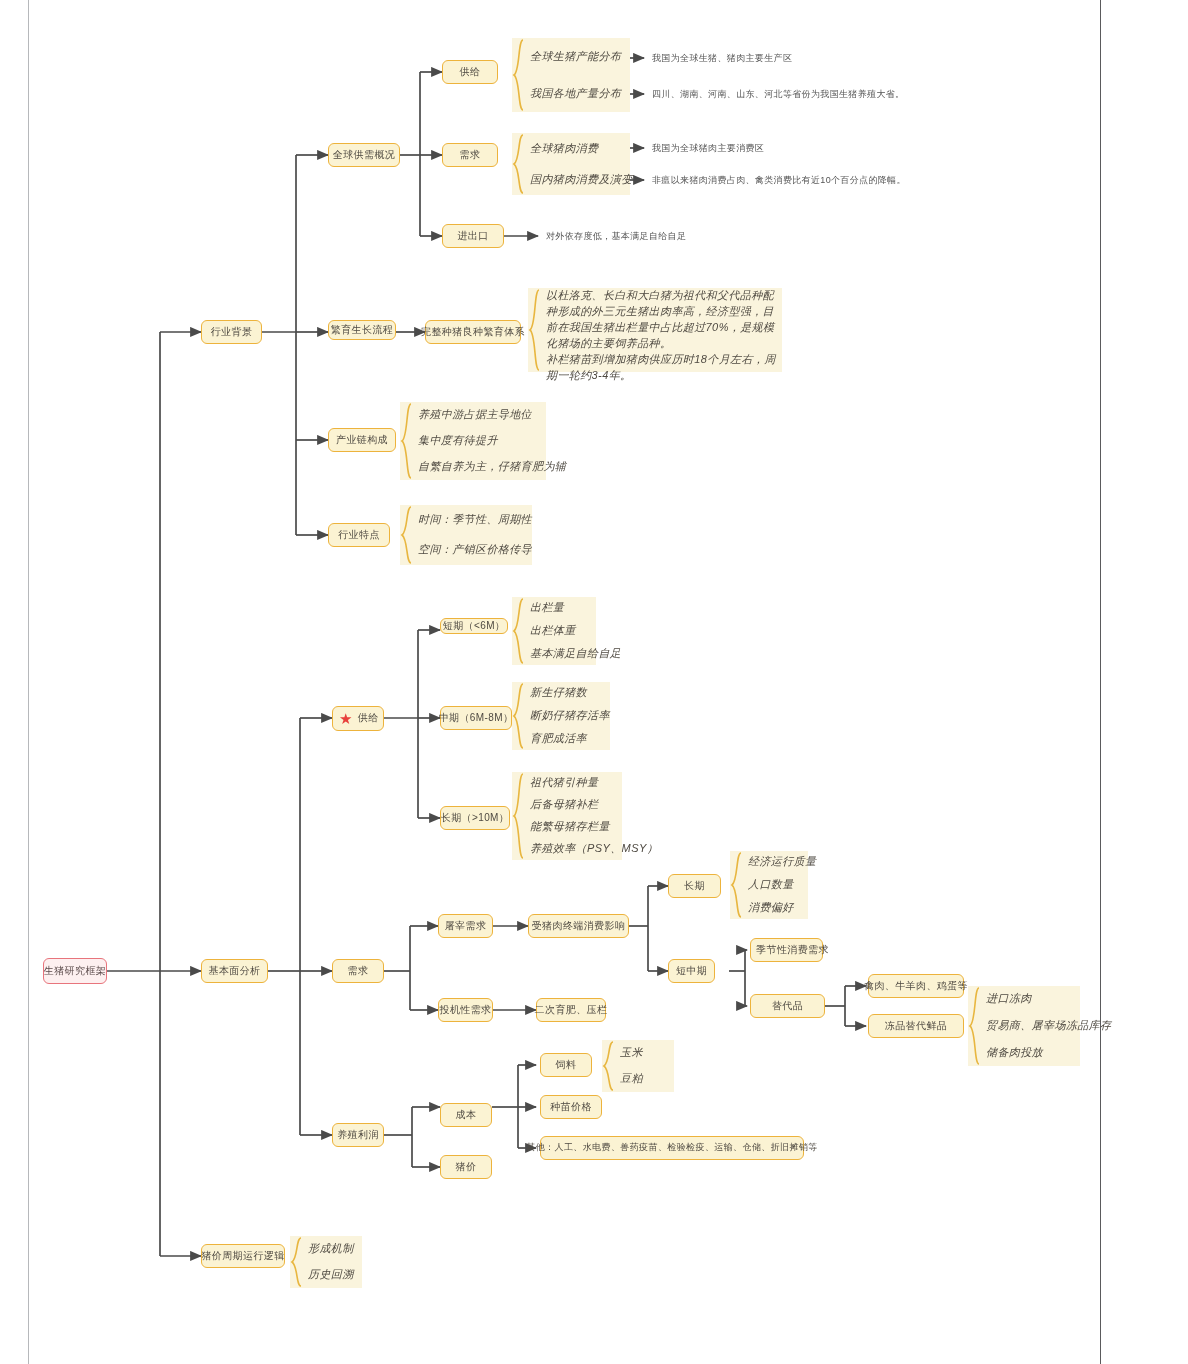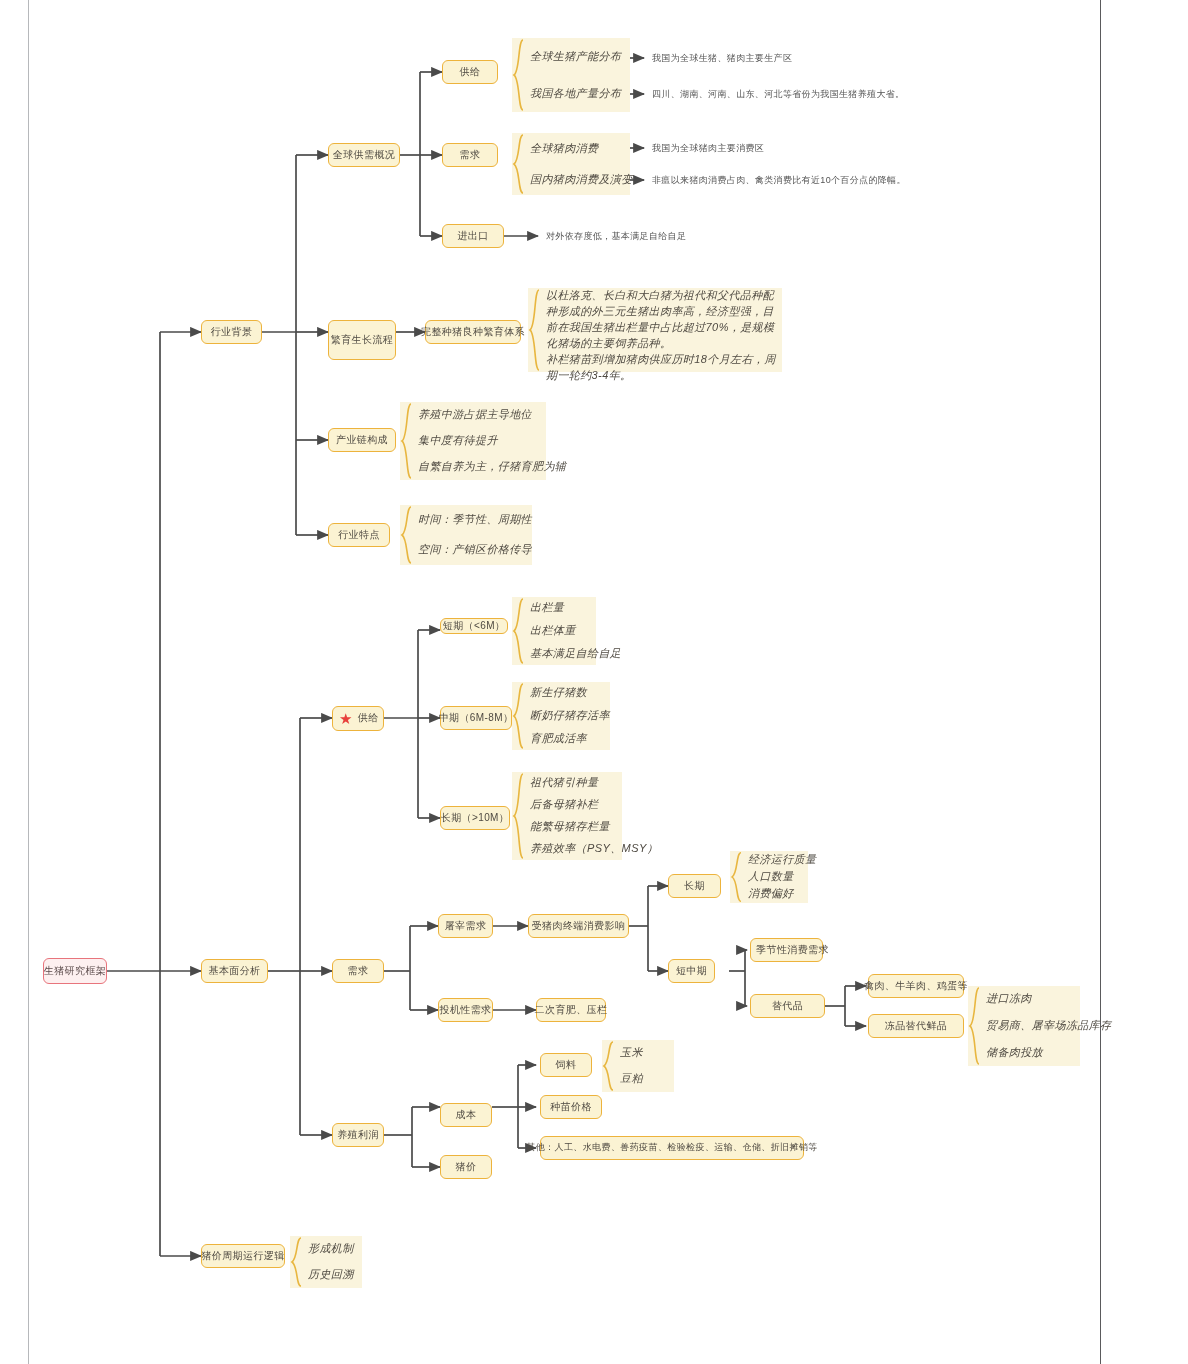--- a/index.html
+++ b/index.html
@@ -210,21 +210,21 @@
     <div class="items">
       <div class="li">全球猪肉消费</div>
       <div class="li">国内猪肉消费及演变</div>
     </div>
   </div>
   <div class="annot" style="left:652px;top:142px;">我国为全球猪肉主要消费区</div>
   <div class="annot" style="left:652px;top:174px;">非瘟以来猪肉消费占肉、禽类消费比有近10个百分点的降幅。</div>
 
   <div class="annot" style="left:546px;top:230px;">对外依存度低，基本满足自给自足</div>
 
-  <div class="node" style="left:328px;top:320px;width:68px;height:40px;">
+  <div class="node" style="left:328px;top:320px;width:68px;height:20px;">
     <span>繁育生长流程</span>
   </div>
   <div class="node" style="left:425px;top:320px;width:96px;height:24px;">
     <span>完整种猪良种繁育体系</span>
   </div>
 
   <div class="panel" style="left:528px;top:288px;width:254px;height:84px;">
     <svg class="brace" viewBox="0 0 14 84" preserveAspectRatio="none">
       <path d="M11,2 C6,2 8,38 2,42 C8,46 6,82 11,82" fill="none" stroke="#e8b63f" stroke-width="1.6"></path>
     </svg>
@@ -323,21 +323,21 @@
   <div class="node" style="left:438px;top:998px;width:55px;height:24px;">
     <span>投机性需求</span>
   </div>
   <div class="node" style="left:536px;top:998px;width:70px;height:24px;">
     <span>二次育肥、压栏</span>
   </div>
 
   <div class="node" style="left:668px;top:874px;width:53px;height:24px;">
     <span>长期</span>
   </div>
-  <div class="panel" style="left:730px;top:851px;width:78px;height:52px;">
+  <div class="panel" style="left:730px;top:851px;width:78px;height:68px;">
     <svg class="brace" viewBox="0 0 14 68" preserveAspectRatio="none">
       <path d="M11,2 C6,2 8,30 2,34 C8,38 6,66 11,66" fill="none" stroke="#e8b63f" stroke-width="1.6"></path>
     </svg>
     <div class="items">
       <div class="li">经济运行质量</div>
       <div class="li">人口数量</div>
       <div class="li">消费偏好</div>
     </div>
   </div>
 

